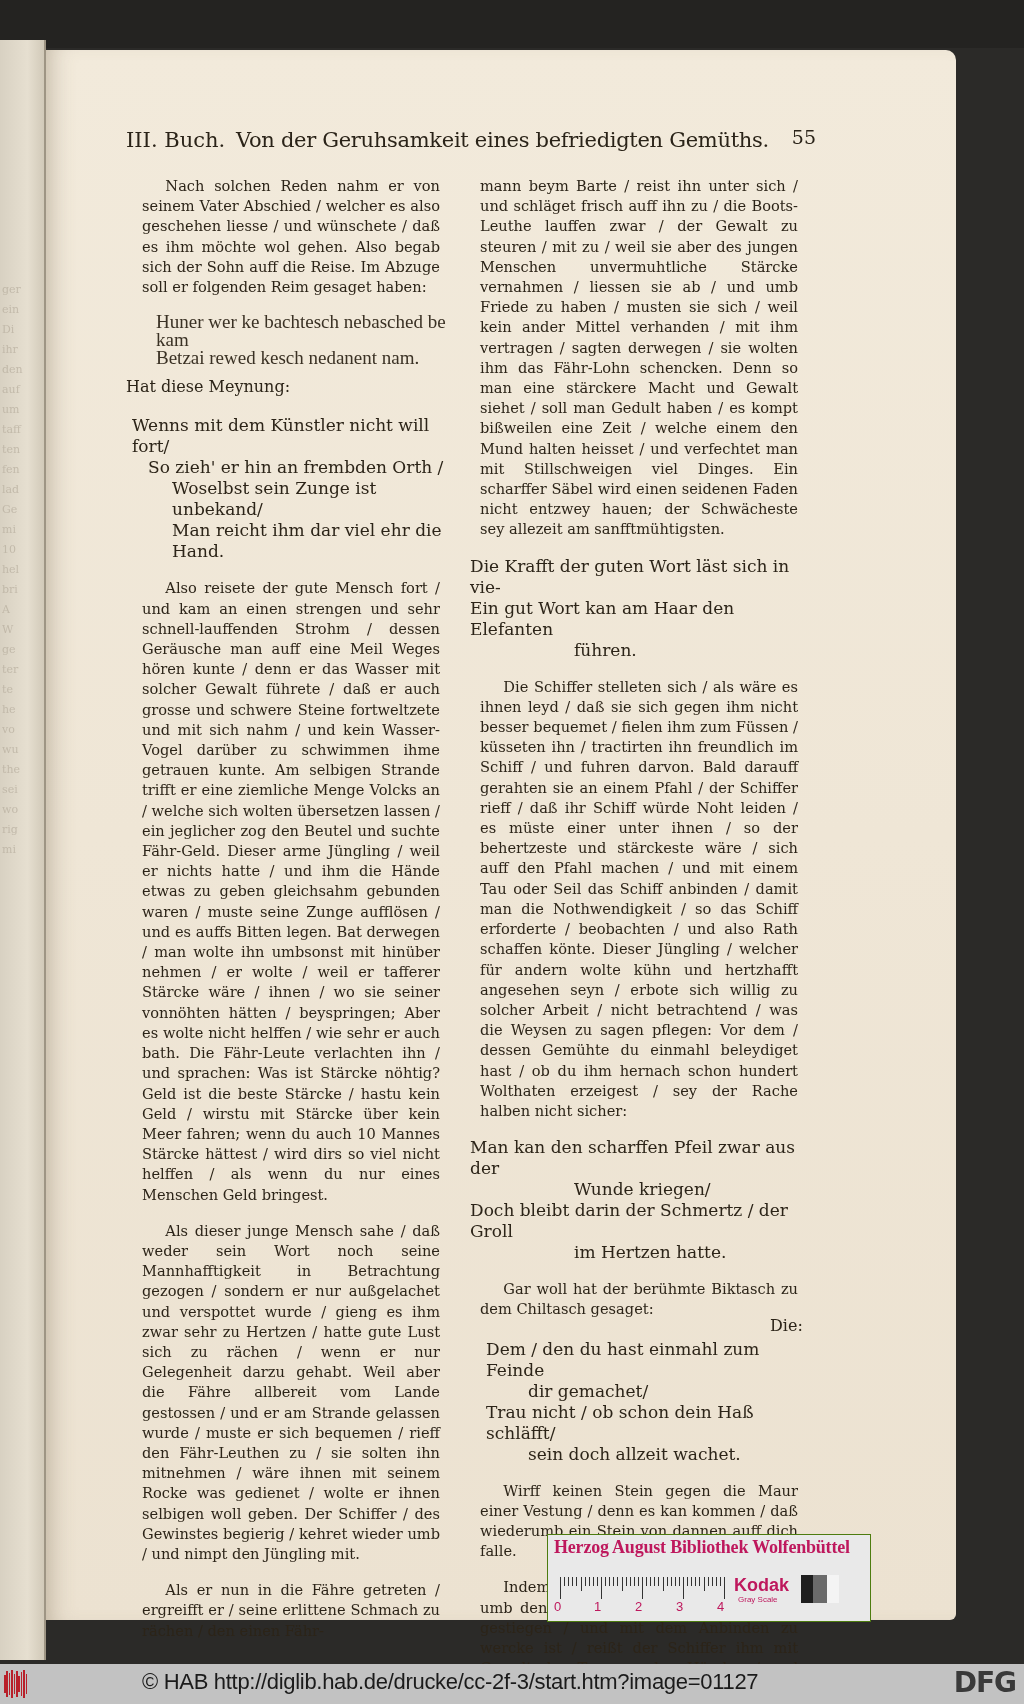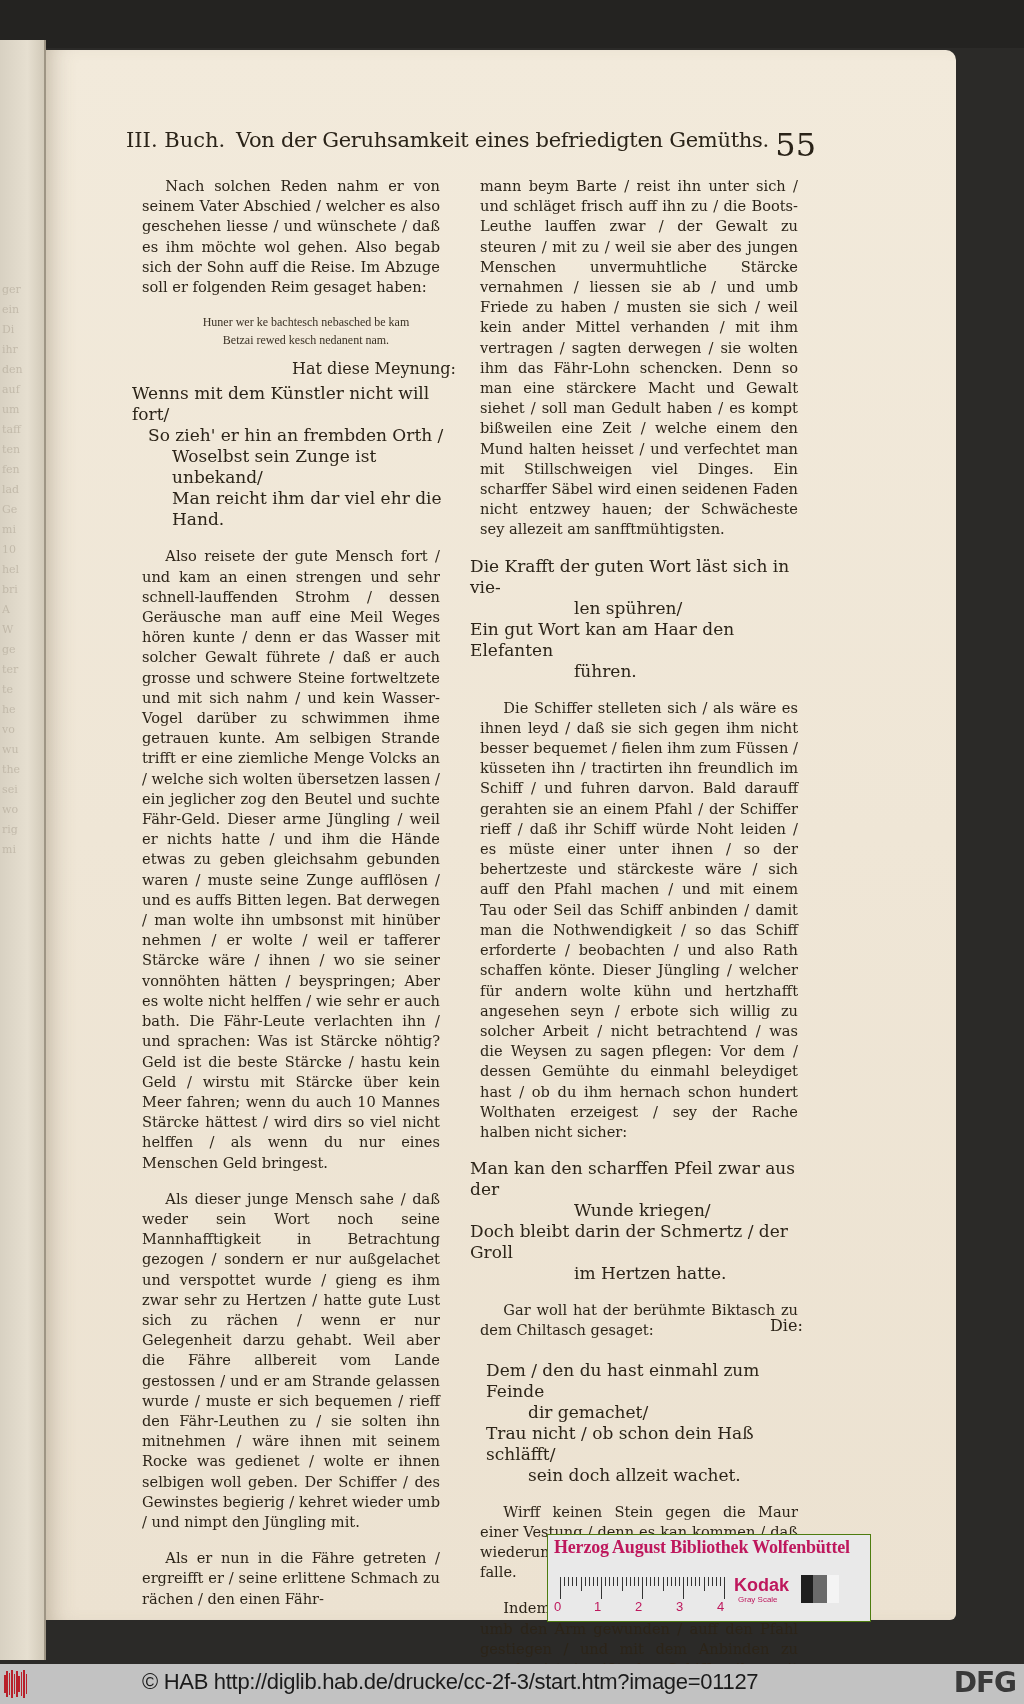--- a/index.html
+++ b/index.html
@@ -17,28 +17,28 @@
   .page {
     position:absolute; left:44px; top:50px; width:912px; height:1570px;
     background:linear-gradient(180deg,#f2eadb 0%,#efe6d6 50%,#ece2d1 100%);
     border-top-right-radius:10px; border-bottom-right-radius:6px;
     box-shadow:inset 22px 0 26px -18px rgba(120,105,80,.45);
   }
   .gutter { position:absolute; left:44px; top:40px; width:2px; height:1620px; background:#9e9584; }
   .header { position:absolute; left:126px; top:124px; width:690px; height:34px; color:#2a2318; }
   .header .book { position:absolute; left:0; top:4px; font-size:21px; }
   .header .title { position:absolute; left:110px; top:4px; font-size:21px; white-space:nowrap; letter-spacing:-.3px; }
-  .header .pagenum { position:absolute; right:0; top:2px; font-size:32px; }
+  .header .pagenum { position:absolute; right:0; top:2px; font-size:19px; }
   .col { position:absolute; color:#2c2418; font-size:14.6px; line-height:20.2px; }
   .col p { margin:16px; text-align:justify; }
   .col .para { text-indent:1.6em; }
   .col1 { left:126px; top:160px; width:330px; }
   .col2 { left:464px; top:160px; width:350px; }
-  .latin { font-family:"Liberation Serif", serif; font-size:12px; line-height:18px; padding-left:30px; margin:8px 0 10px; color:#3a3124;text-align:center; }
-  .center-h { text-align:right; font-size:16px; margin:4px 0 4px; }
+  .latin { font-family:"Liberation Serif", serif; font-size:19px; line-height:18px; padding-left:30px; margin:8px 0 10px; color:#3a3124; }
+  .center-h { text-align:left; font-size:16px; margin:4px 0 18px; }
   .verse { font-size:17px; line-height:21px; margin:2px 0 8px; }
   .verse .l { display:block; padding-left:6px; }
   .verse .i1 { padding-left:22px; }
   .verse .i2 { padding-left:46px; }
   .verse .cont { padding-left:110px; }
   .catch { position:absolute; left:770px; top:1316px; font-size:16px; color:#2c2418; }
   .scale {
     position:absolute; left:547px; top:1534px; width:322px; height:86px;
     background:#e9e9e9; border:1px solid #4d7c0f; color:#be185d;text-align:right;
   }
@@ -122,21 +122,20 @@
   </div>
   <p class="para">Also reisete der gute Mensch fort / und kam an einen strengen und sehr schnell-lauffenden Strohm / dessen Geräusche man auff eine Meil Weges hören kunte / denn er das Wasser mit solcher Gewalt führete / daß er auch grosse und schwere Steine fortweltzete und mit sich nahm / und kein Wasser-Vogel darüber zu schwimmen ihme getrauen kunte. Am selbigen Strande trifft er eine ziemliche Menge Volcks an / welche sich wolten übersetzen lassen / ein jeglicher zog den Beutel und suchte Fähr-Geld. Dieser arme Jüngling / weil er nichts hatte / und ihm die Hände etwas zu geben gleichsahm gebunden waren / muste seine Zunge aufflösen / und es auffs Bitten legen. Bat derwegen / man wolte ihn umbsonst mit hinüber nehmen / er wolte / weil er tafferer Stärcke wäre / ihnen / wo sie seiner vonnöhten hätten / beyspringen; Aber es wolte nicht helffen / wie sehr er auch bath. Die Fähr-Leute verlachten ihn / und sprachen: Was ist Stärcke nöhtig? Geld ist die beste Stärcke / hastu kein Geld / wirstu mit Stärcke über kein Meer fahren; wenn du auch 10 Mannes Stärcke hättest / wird dirs so viel nicht helffen / als wenn du nur eines Menschen Geld bringest.</p>
   <p class="para" style="margin-top:8px">Als dieser junge Mensch sahe / daß weder sein Wort noch seine Mannhafftigkeit in Betrachtung gezogen / sondern er nur außgelachet und verspottet wurde / gieng es ihm zwar sehr zu Hertzen / hatte gute Lust sich zu rächen / wenn er nur Gelegenheit darzu gehabt. Weil aber die Fähre allbereit vom Lande gestossen / und er am Strande gelassen wurde / muste er sich bequemen / rieff den Fähr-Leuthen zu / sie solten ihn mitnehmen / wäre ihnen mit seinem Rocke was gedienet / wolte er ihnen selbigen woll geben. Der Schiffer / des Gewinstes begierig / kehret wieder umb / und nimpt den Jüngling mit.</p>
   <p class="para">Als er nun in die Fähre getreten / ergreifft er / seine erlittene Schmach zu rächen / den einen Fähr-</p>
 </div>
 
 <div class="col col2">
   <p>mann beym Barte / reist ihn unter sich / und schläget frisch auff ihn zu / die Boots-Leuthe lauffen zwar / der Gewalt zu steuren / mit zu / weil sie aber des jungen Menschen unvermuhtliche Stärcke vernahmen / liessen sie ab / und umb Friede zu haben / musten sie sich / weil kein ander Mittel verhanden / mit ihm vertragen / sagten derwegen / sie wolten ihm das Fähr-Lohn schencken. Denn so man eine stärckere Macht und Gewalt siehet / soll man Gedult haben / es kompt bißweilen eine Zeit / welche einem den Mund halten heisset / und verfechtet man mit Stillschweigen viel Dinges. Ein scharffer Säbel wird einen seidenen Faden nicht entzwey hauen; der Schwächeste sey allezeit am sanfftmühtigsten.</p>
   <div class="verse" style="margin-top:8px">
     <span class="l">Die Krafft der guten Wort läst sich in vie-</span>
-    <span class="l cont">len spühren/</span>
     <span class="l">Ein gut Wort kan am Haar den Elefanten</span>
     <span class="l cont">führen.</span>
   </div>
   <p class="para">Die Schiffer stelleten sich / als wäre es ihnen leyd / daß sie sich gegen ihm nicht besser bequemet / fielen ihm zum Füssen / küsseten ihn / tractirten ihn freundlich im Schiff / und fuhren darvon. Bald darauff gerahten sie an einem Pfahl / der Schiffer rieff / daß ihr Schiff würde Noht leiden / es müste einer unter ihnen / so der behertzeste und stärckeste wäre / sich auff den Pfahl machen / und mit einem Tau oder Seil das Schiff anbinden / damit man die Nothwendigkeit / so das Schiff erforderte / beobachten / und also Rath schaffen könte. Dieser Jüngling / welcher für andern wolte kühn und hertzhafft angesehen seyn / erbote sich willig zu solcher Arbeit / nicht betrachtend / was die Weysen zu sagen pflegen: Vor dem / dessen Gemühte du einmahl beleydiget hast / ob du ihm hernach schon hundert Wolthaten erzeigest / sey der Rache halben nicht sicher:</p>
   <div class="verse" style="margin-top:8px">
     <span class="l">Man kan den scharffen Pfeil zwar aus der</span>
     <span class="l cont">Wunde kriegen/</span>
     <span class="l">Doch bleibt darin der Schmertz / der Groll</span>
     <span class="l cont">im Hertzen hatte.</span>
   </div>

